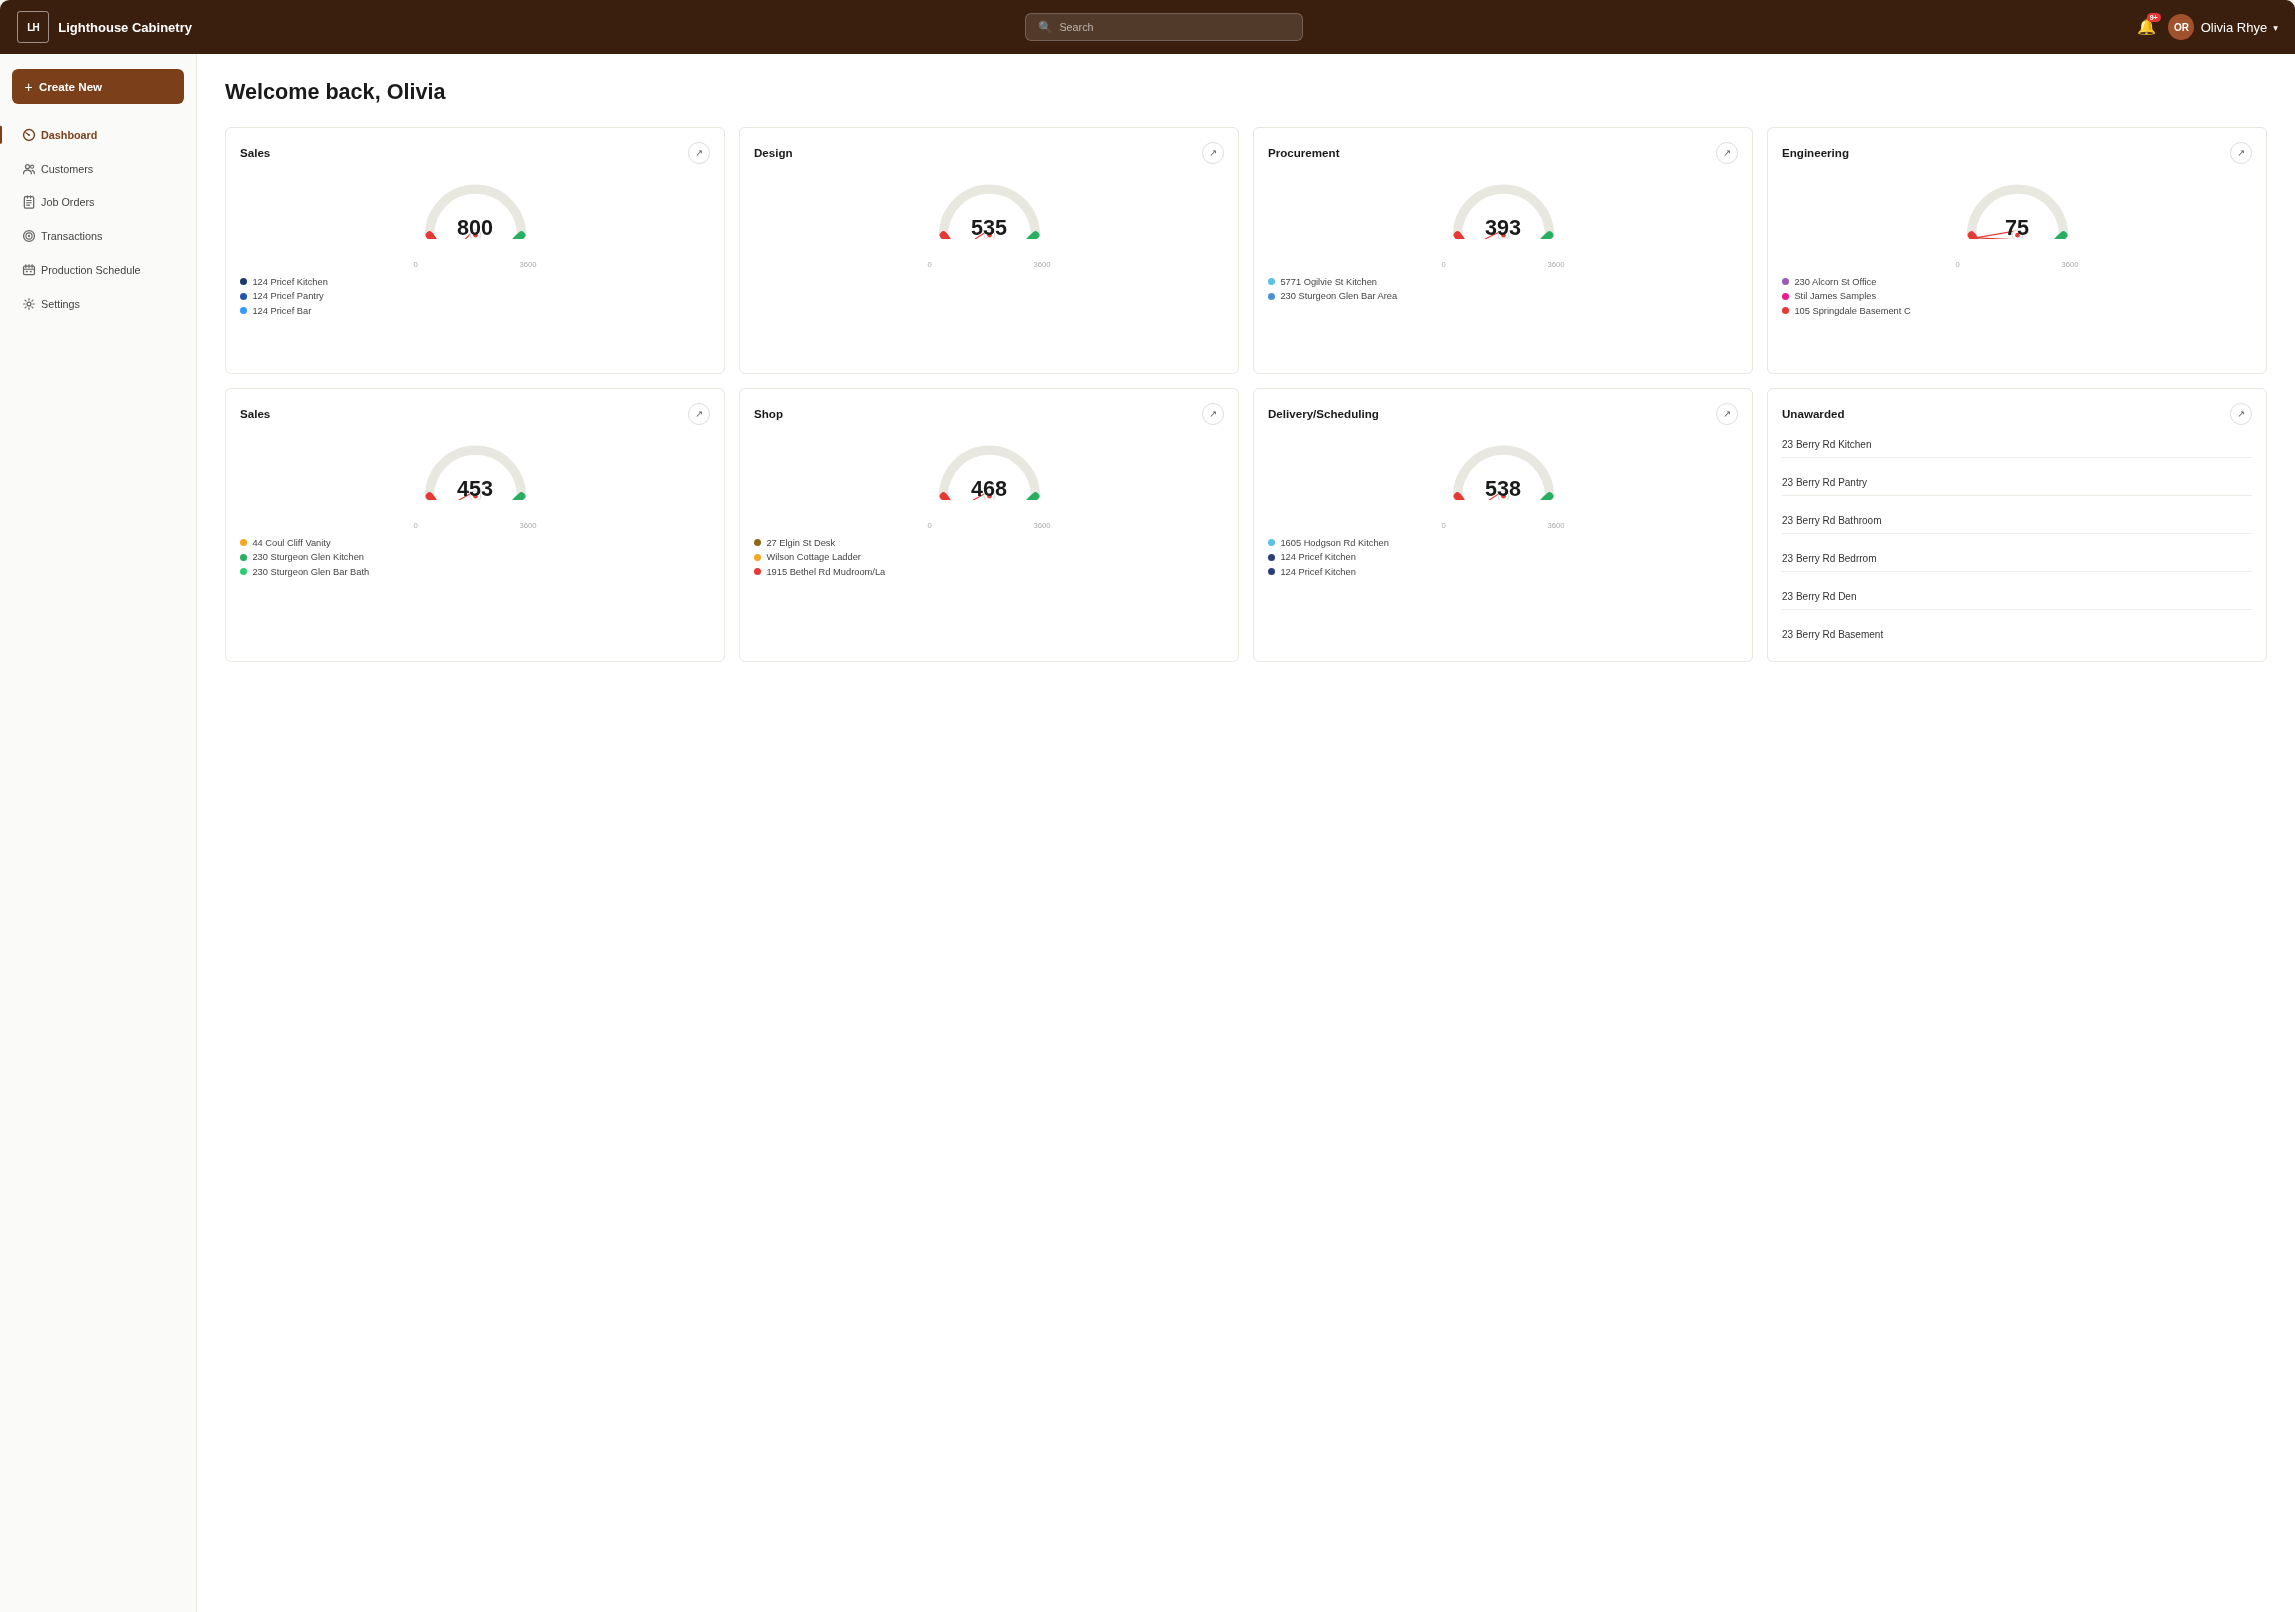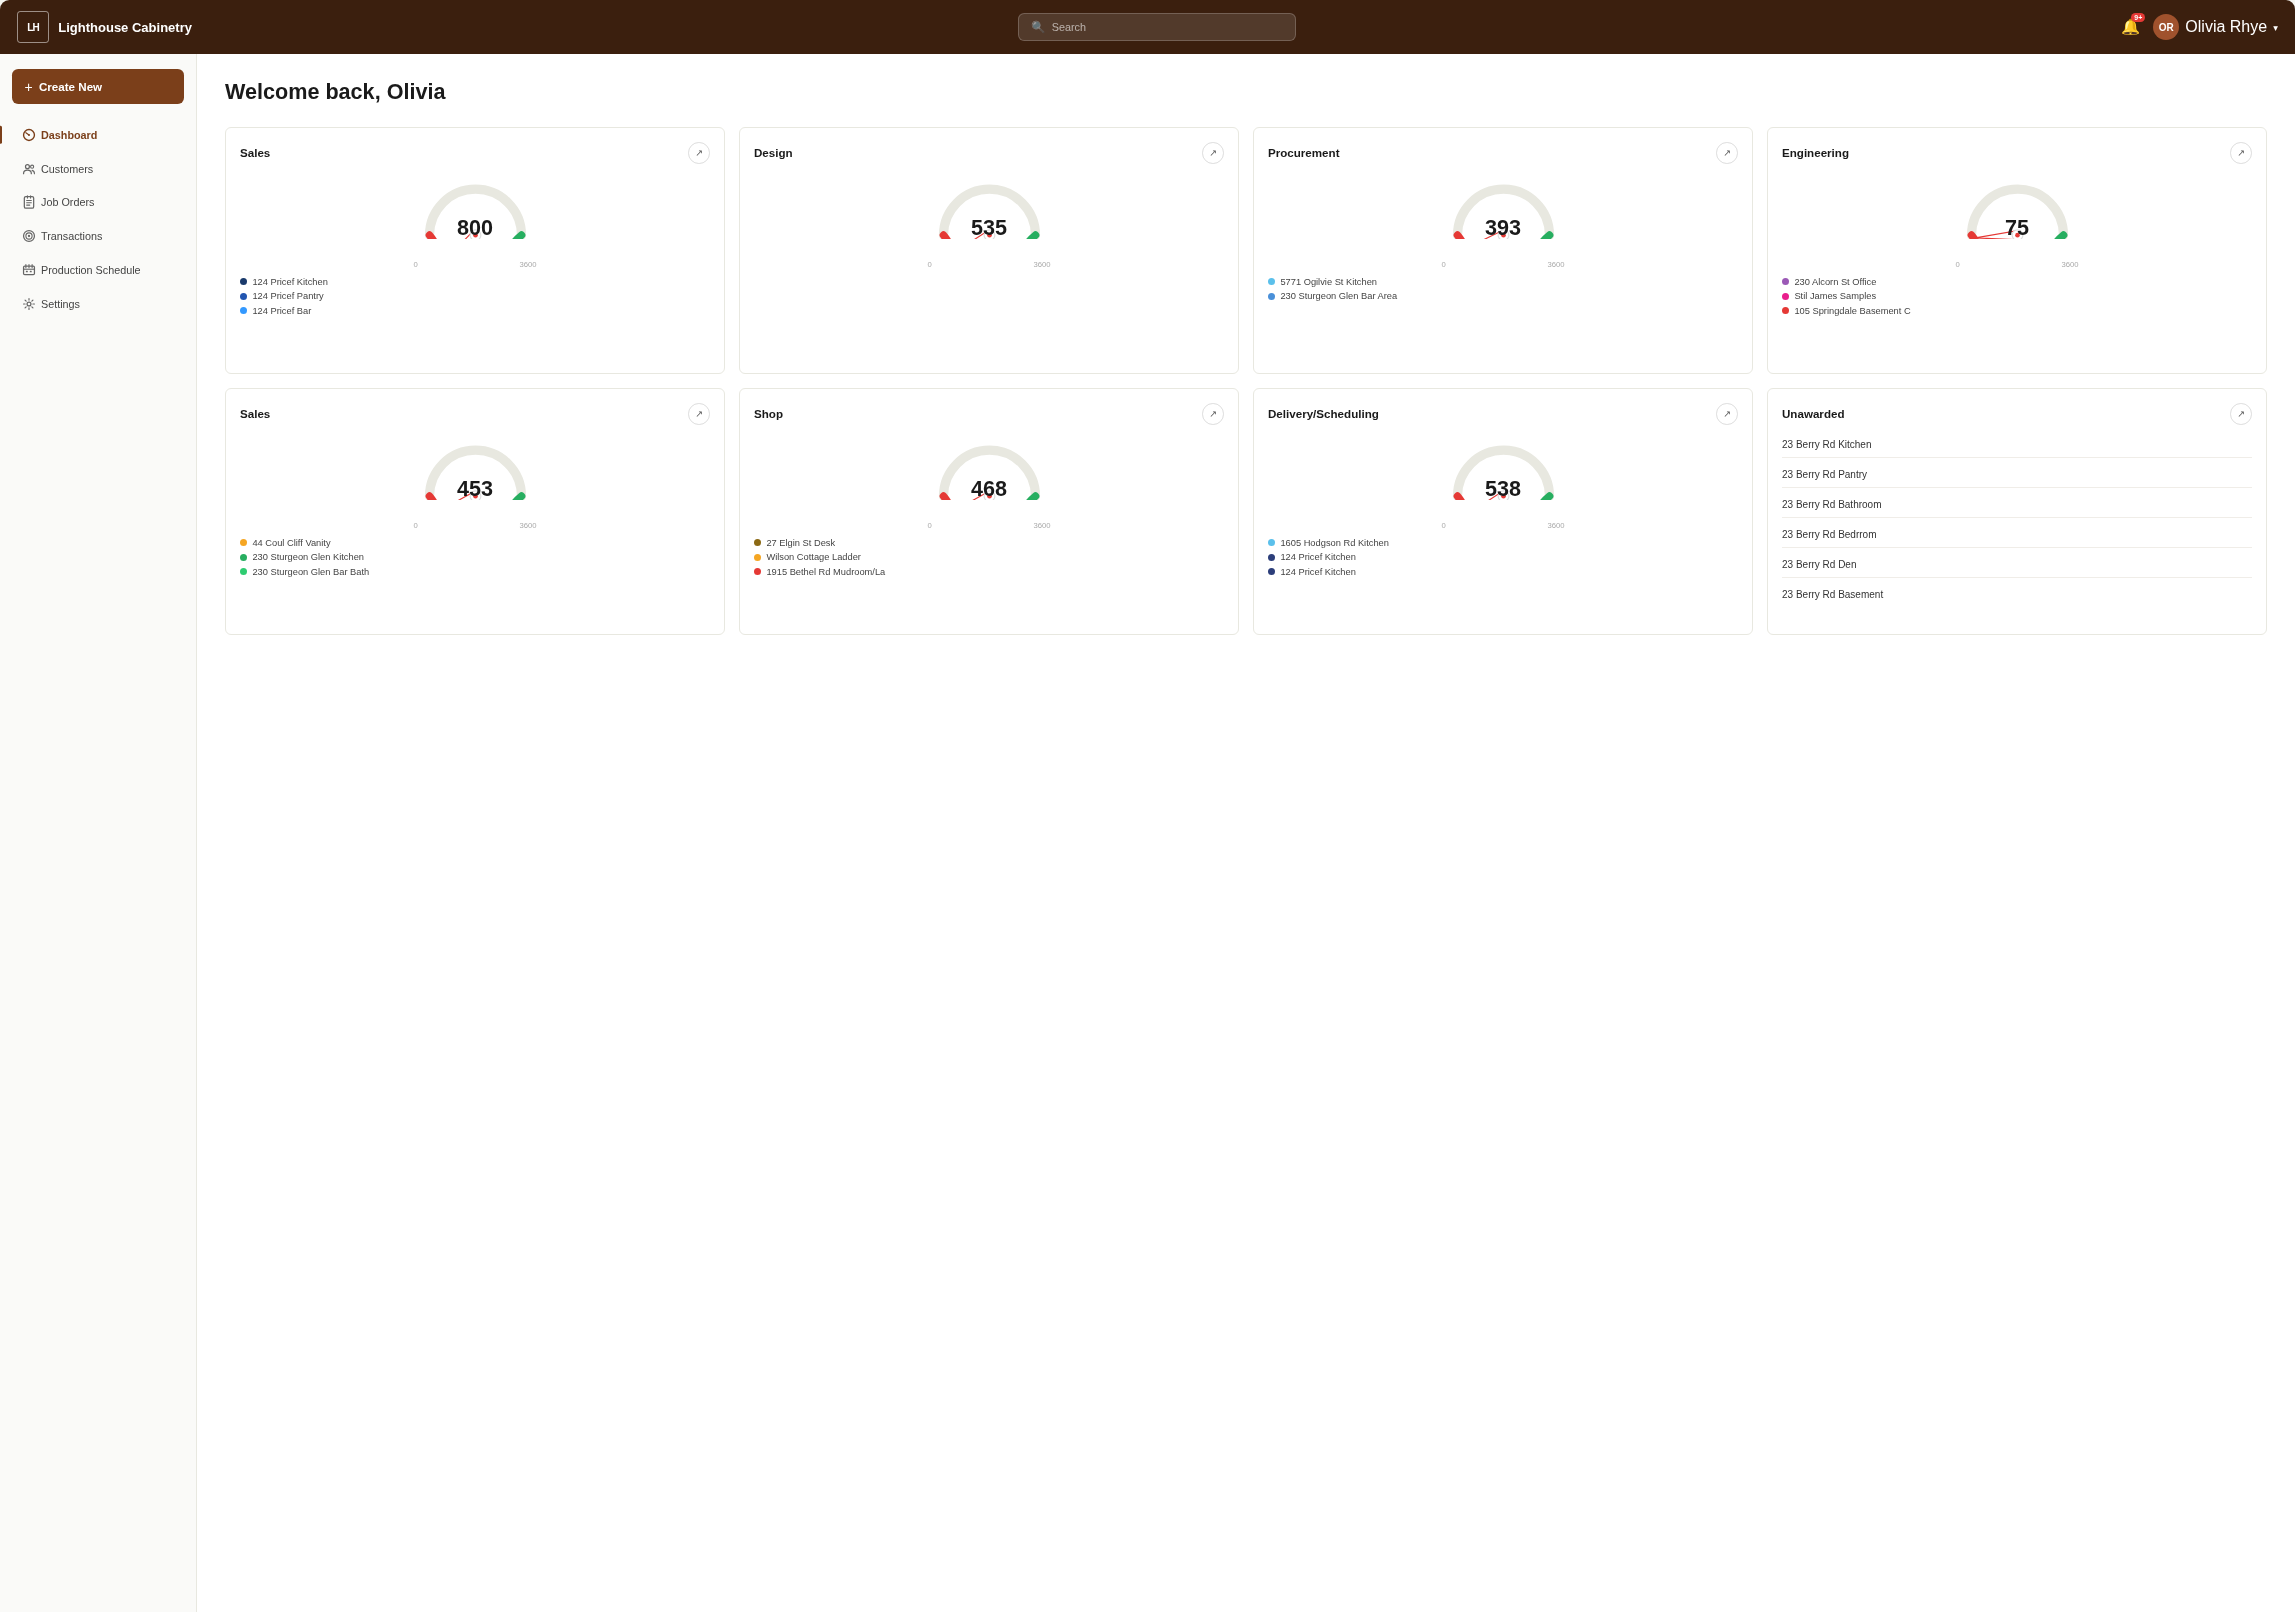--- a/index.html
+++ b/index.html
@@ -97,21 +97,21 @@
       height: 26px;
       background: #a0522d;
       border-radius: 50%;
       display: flex;
       align-items: center;
       justify-content: center;
       font-size: 10px;
       font-weight: bold;
       color: white;
     }
-    .user-name { font-size: 16px; color: white; }
+    .user-name { font-size: 13px; color: white; }
     .chevron { font-size: 9.3px; }
 
     
     .app-body {
       display: flex;
       flex: 1;
       overflow: hidden;
     }
 
     
@@ -247,21 +247,21 @@
       color: #aaa;
       margin-top: 3.1px;
     }
 
     
     .card-legend { display: flex; flex-direction: column; gap: 4.6px; margin-top: 7.7px; }
     .legend-item { display: flex; align-items: center; gap: 5.4px; font-size: 9.3px; color: #444; }
     .legend-dot { width: 7px; height: 7px; border-radius: 50%; flex-shrink: 0; }
 
     
-    .unawarded-list { display: flex; flex-direction: column; gap: 4px; margin-top: 7.7px; }
+    .unawarded-list { display: flex; flex-direction: column; gap: 12px; margin-top: 7.7px; }
     .unawarded-item { font-size: 10px; color: #333; padding: 7px 0; border-bottom: 0.8px solid #f0ede8; }
     .unawarded-item:last-child { border-bottom: none; }
   </style>
 </head>
 <body>
 
 <div class="header">
   <div class="logo-area">
     <div class="logo-box">LH</div>
     <span class="app-name">Lighthouse Cabinetry</span>

